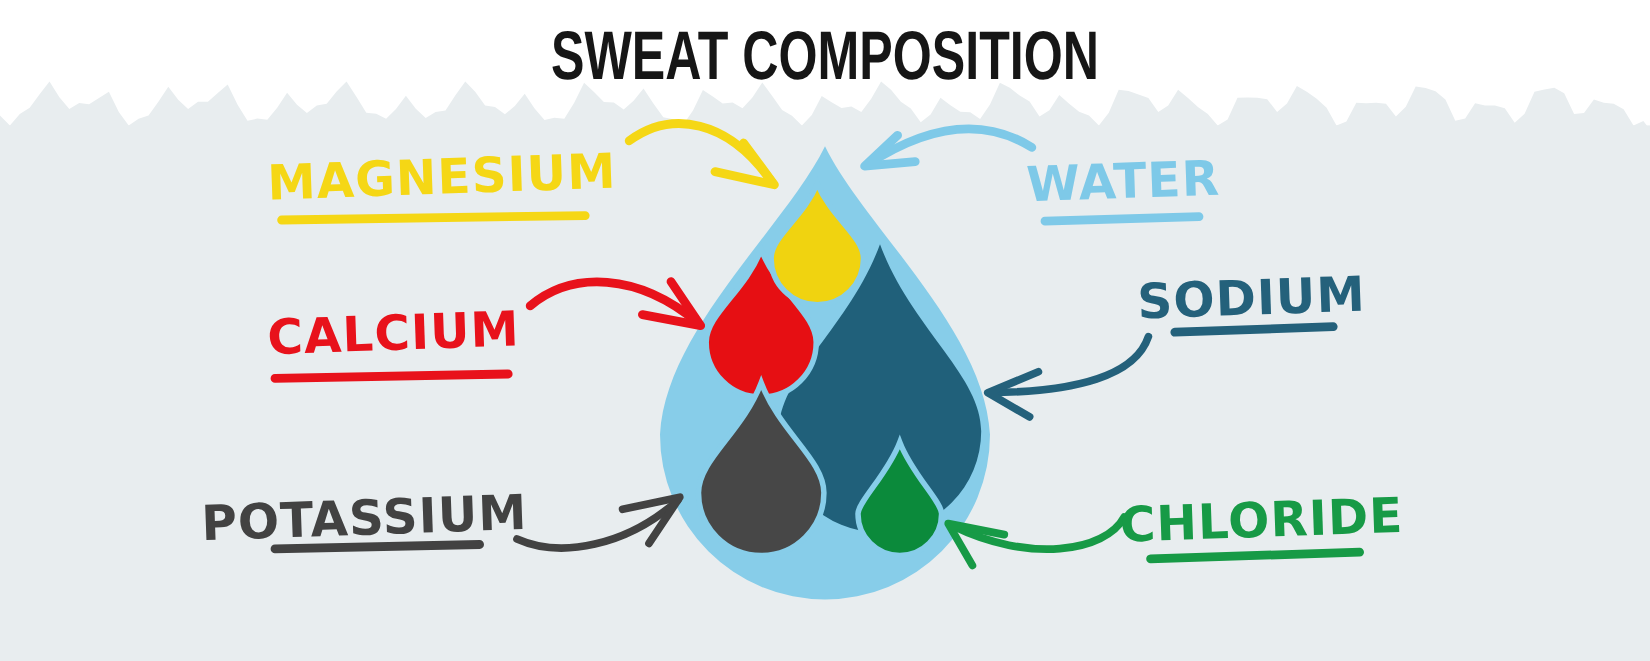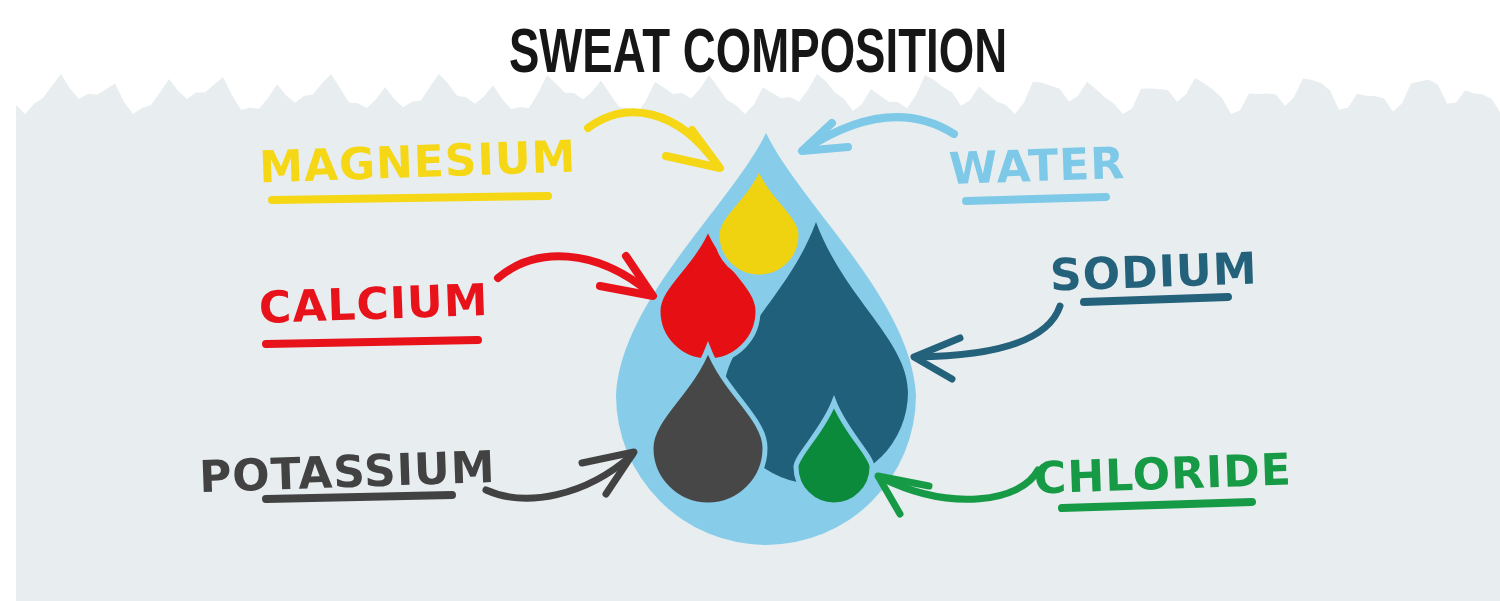--- a/index.html
+++ b/index.html
@@ -1,21 +1,21 @@
 <!DOCTYPE html>
 <html><head>
 <meta charset="utf-8">
 <style>
   html,body{margin:0;padding:0;}
   body{
     width:1500px;height:601px;position:relative;overflow:hidden;
     background:#ffffff;
     font-family:"Liberation Sans", sans-serif;
   }
-  .stage{position:absolute;inset:0;margin-left:16px;}
+  .stage{position:absolute;inset:0;}
   
   .panel{position:absolute;left:0;right:0;top:114px;bottom:0;z-index:0;}
   .jagged{position:absolute;left:0;top:70px;width:1500px;height:48px;z-index:0;display:block;}
   
   .title{
     position:absolute;top:16px;left:50%;z-index:3;margin:0;
     font-size:60px;font-weight:bold;letter-spacing:0px;white-space:nowrap;
     transform:translateX(-50%) scale(0.76,1.04);
     font-family:"Liberation Sans", sans-serif;
   }

